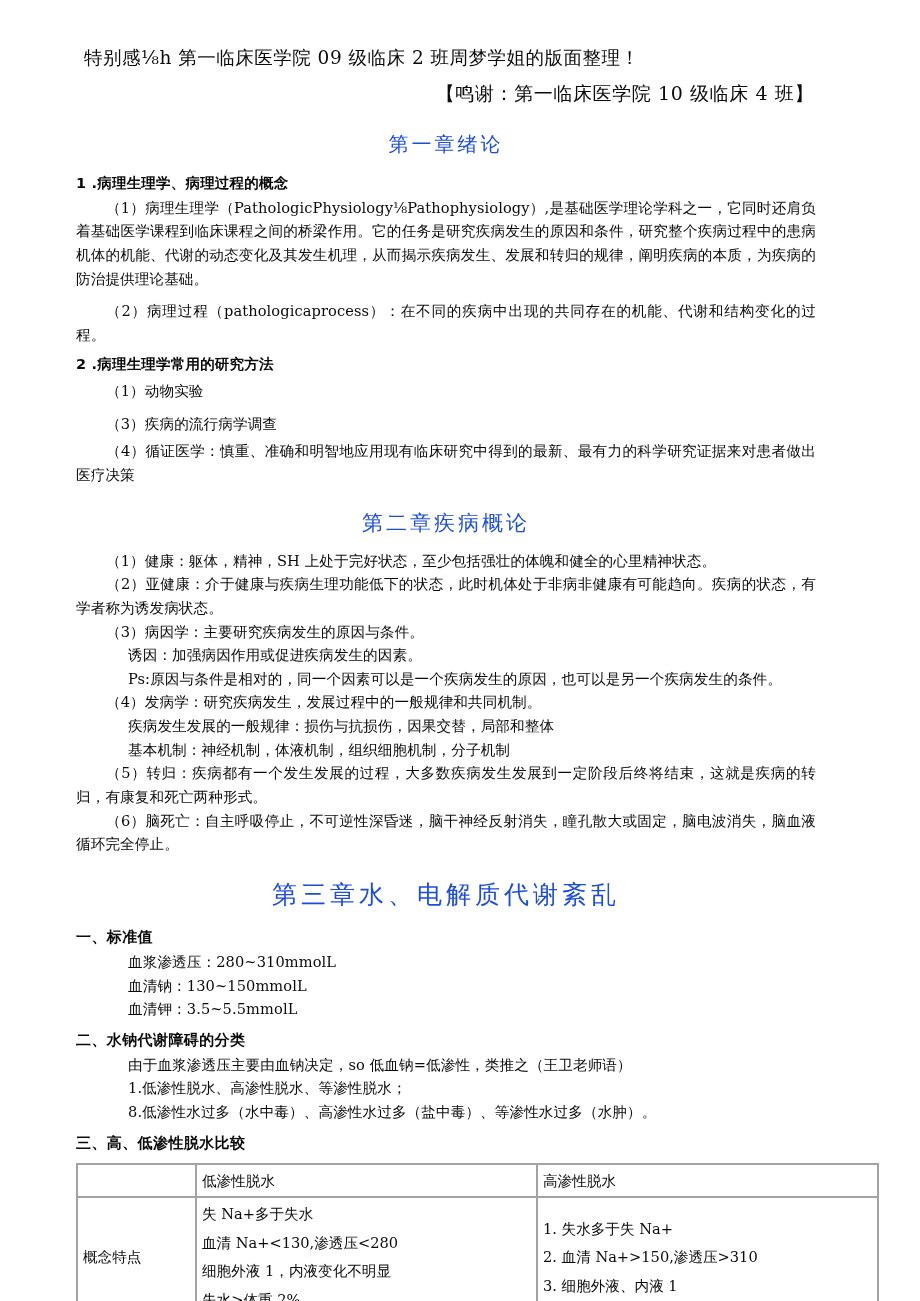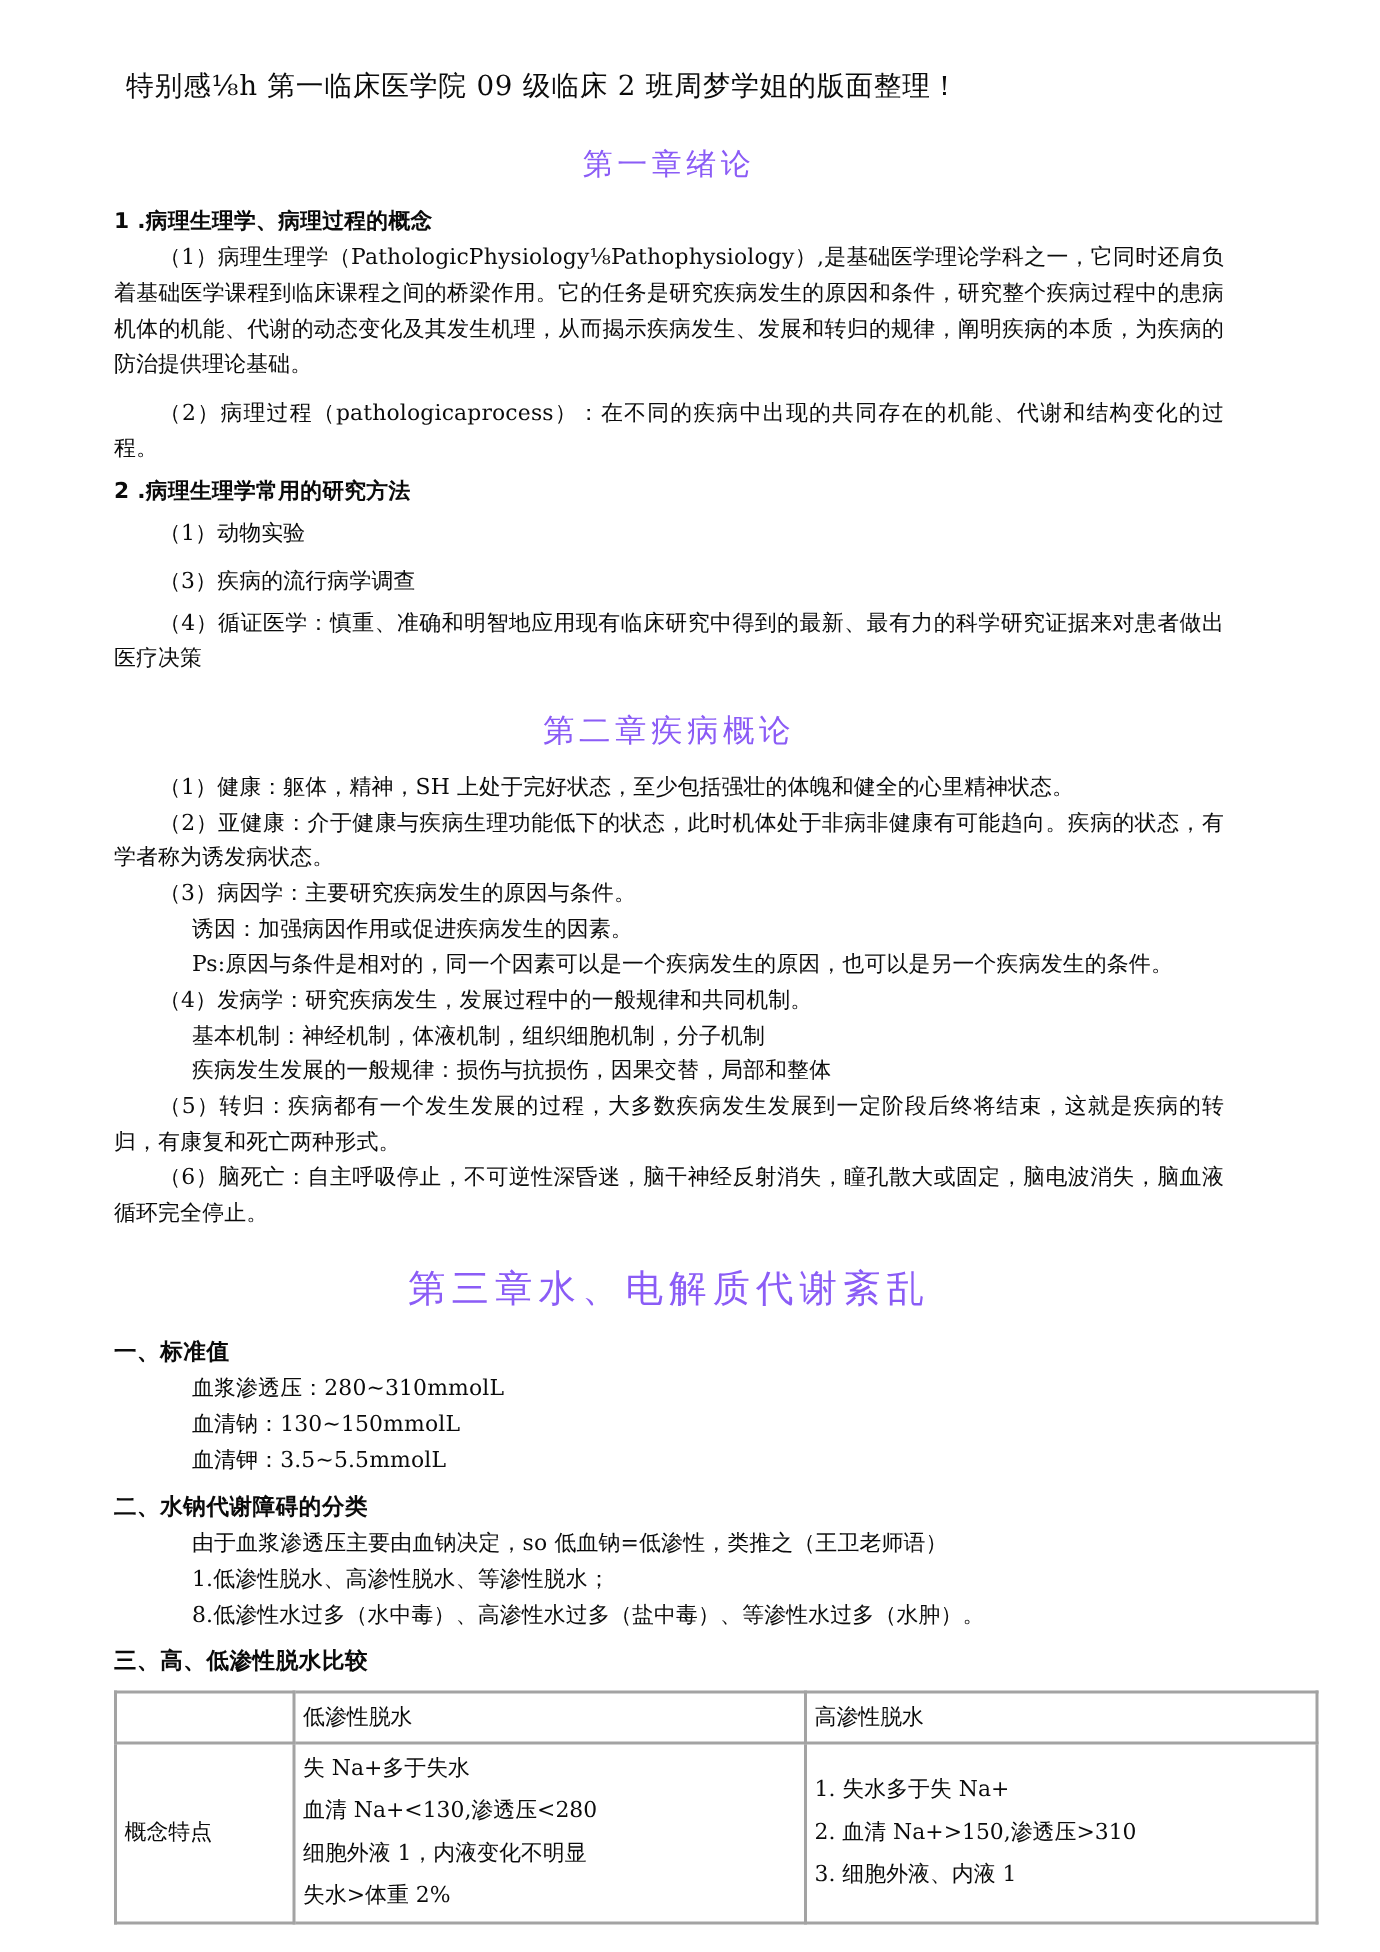--- a/index.html
+++ b/index.html
@@ -41,21 +41,21 @@
     padding-right: 2px;
     white-space: nowrap;
   }
 
   
   .chapter {
     text-align: center;
     font-family: Liberation Sans, sans-serif;
     font-weight: normal;
     letter-spacing: 3px;
-    color: #8b5cf6;
+    color: #1d4ed8;
   }
   .chapter.c1 { font-size: 20px; margin: 24px 0 14px 0; }
   .chapter.c2 { font-size: 21px; margin: 22px 0 12px 0; }
   .chapter.c3 { font-size: 25px; margin: 22px 0 14px 0; letter-spacing: 4px; }
 
   
   .head-num {
     font-weight: bold;
     font-size: 14.5px;
     line-height: 1.55;
@@ -105,42 +105,43 @@
   table.cmp td.col-b     { width: 330px; }
   table.cmp tr.hdr td { line-height: 1.9; height: 26px; }
   .cell-line { display: block; white-space: nowrap; }
 </style>
 </head>
 <body>
 
 <div id="page">
 
   <div class="credit-line-1">特别感⅛h 第一临床医学院 09 级临床 2 班周梦学姐的版面整理！</div>
+  <div class="credit-line-2">【鸣谢：第一临床医学院 10 级临床 4 班】</div>
 
   <div class="chapter c1">第一章绪论</div>
 
   <div class="head-num">1 .病理生理学、病理过程的概念</div>
   <p class="body ind1">（1）病理生理学（PathologicPhysiology⅛Pathophysiology）,是基础医学理论学科之一，它同时还肩负着基础医学课程到临床课程之间的桥梁作用。它的任务是研究疾病发生的原因和条件，研究整个疾病过程中的患病机体的机能、代谢的动态变化及其发生机理，从而揭示疾病发生、发展和转归的规律，阐明疾病的本质，为疾病的防治提供理论基础。</p>
   <p class="body ind1 gap">（2）病理过程（pathologicaprocess）：在不同的疾病中出现的共同存在的机能、代谢和结构变化的过程。</p>
 
   <div class="head-num">2 .病理生理学常用的研究方法</div>
   <p class="body ind1 gap-sm">（1）动物实验</p>
   <p class="body ind1 gap">（3）疾病的流行病学调查</p>
   <p class="body ind1 gap-sm">（4）循证医学：慎重、准确和明智地应用现有临床研究中得到的最新、最有力的科学研究证据来对患者做出医疗决策</p>
 
   <div class="chapter c2">第二章疾病概论</div>
 
   <p class="body ind1">（1）健康：躯体，精神，SH 上处于完好状态，至少包括强壮的体魄和健全的心里精神状态。</p>
   <p class="body ind1">（2）亚健康：介于健康与疾病生理功能低下的状态，此时机体处于非病非健康有可能趋向。疾病的状态，有学者称为诱发病状态。</p>
   <p class="body ind1">（3）病因学：主要研究疾病发生的原因与条件。</p>
   <p class="body ind3">诱因：加强病因作用或促进疾病发生的因素。</p>
   <p class="body ind3">Ps:原因与条件是相对的，同一个因素可以是一个疾病发生的原因，也可以是另一个疾病发生的条件。</p>
   <p class="body ind1">（4）发病学：研究疾病发生，发展过程中的一般规律和共同机制。</p>
+  <p class="body ind3">疾病发生发展的一般规律：损伤与抗损伤，因果交替，局部和整体</p>
   <p class="body ind3">基本机制：神经机制，体液机制，组织细胞机制，分子机制</p>
-  <p class="body ind3">疾病发生发展的一般规律：损伤与抗损伤，因果交替，局部和整体</p>
   <p class="body ind1">（5）转归：疾病都有一个发生发展的过程，大多数疾病发生发展到一定阶段后终将结束，这就是疾病的转归，有康复和死亡两种形式。</p>
   <p class="body ind1">（6）脑死亡：自主呼吸停止，不可逆性深昏迷，脑干神经反射消失，瞳孔散大或固定，脑电波消失，脑血液循环完全停止。</p>
 
   <div class="chapter c3">第三章水、电解质代谢紊乱</div>
 
   <div class="head-cn">一、标准值</div>
   <p class="body ind3">血浆渗透压：280~310mmolL</p>
   <p class="body ind3">血清钠：130~150mmolL</p>
   <p class="body ind3">血清钾：3.5~5.5mmolL</p>
 

